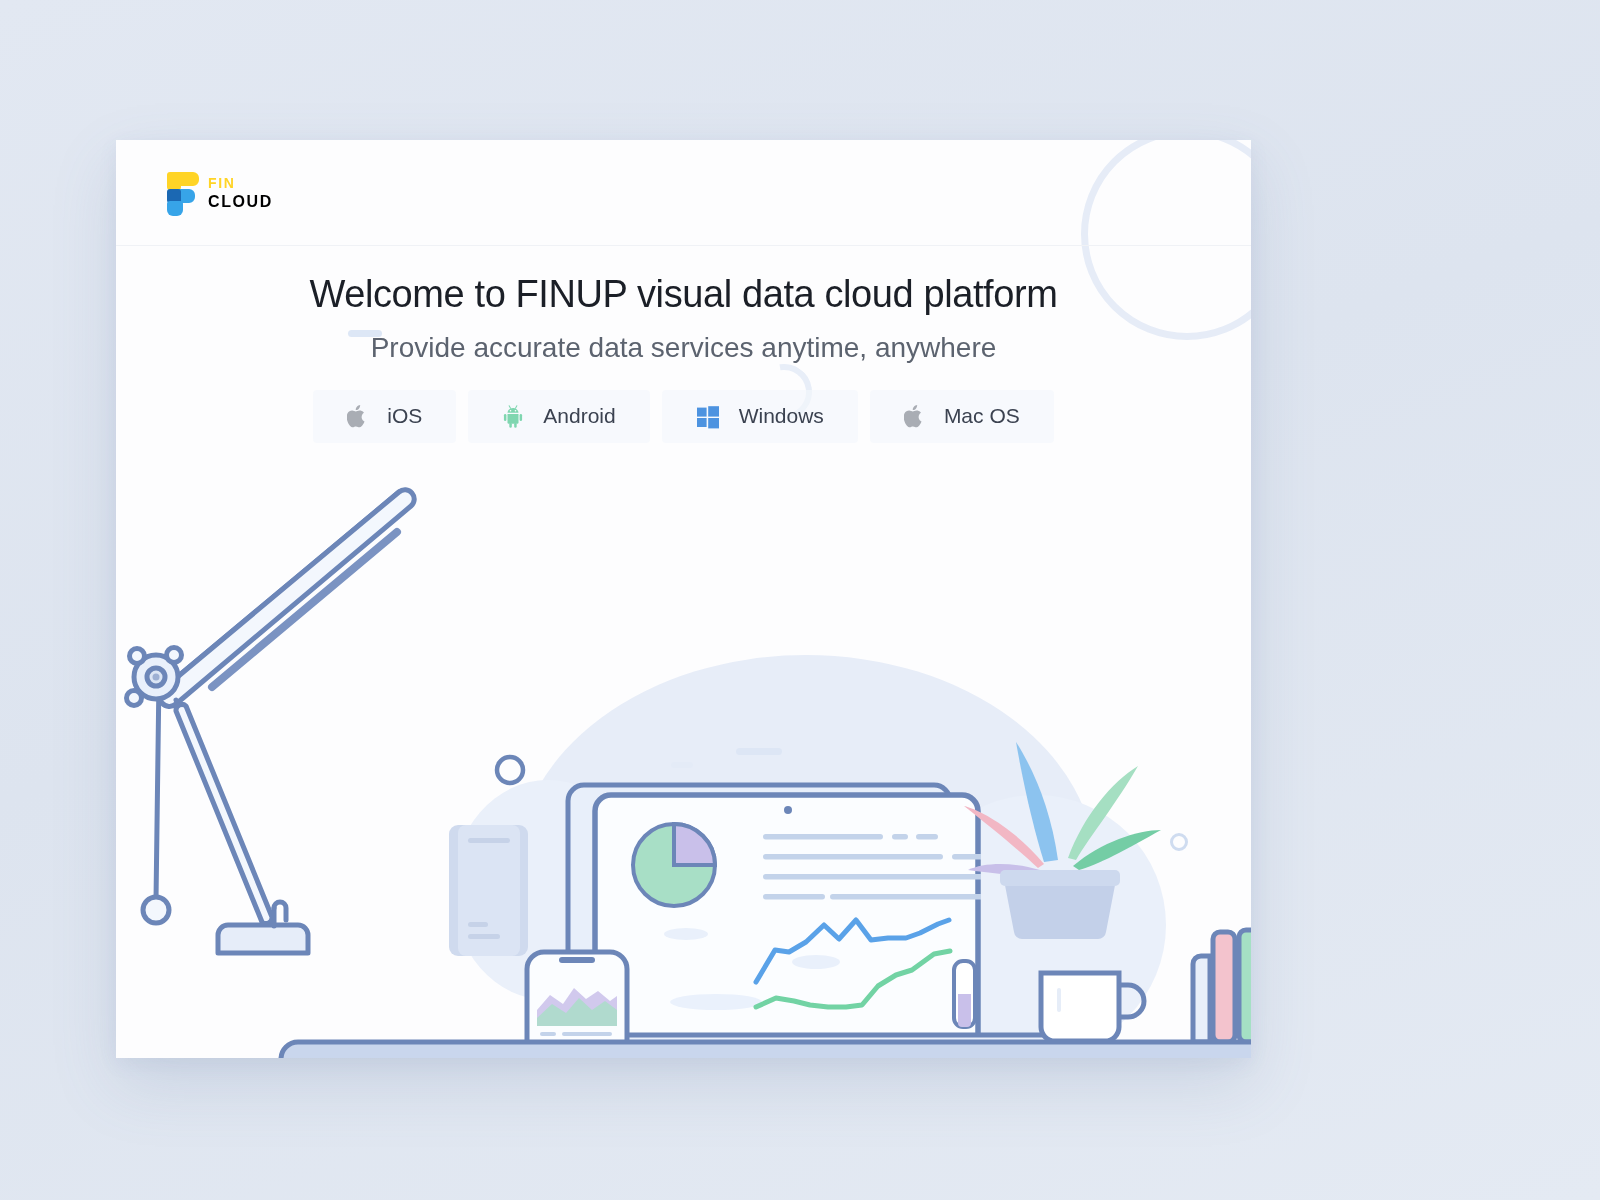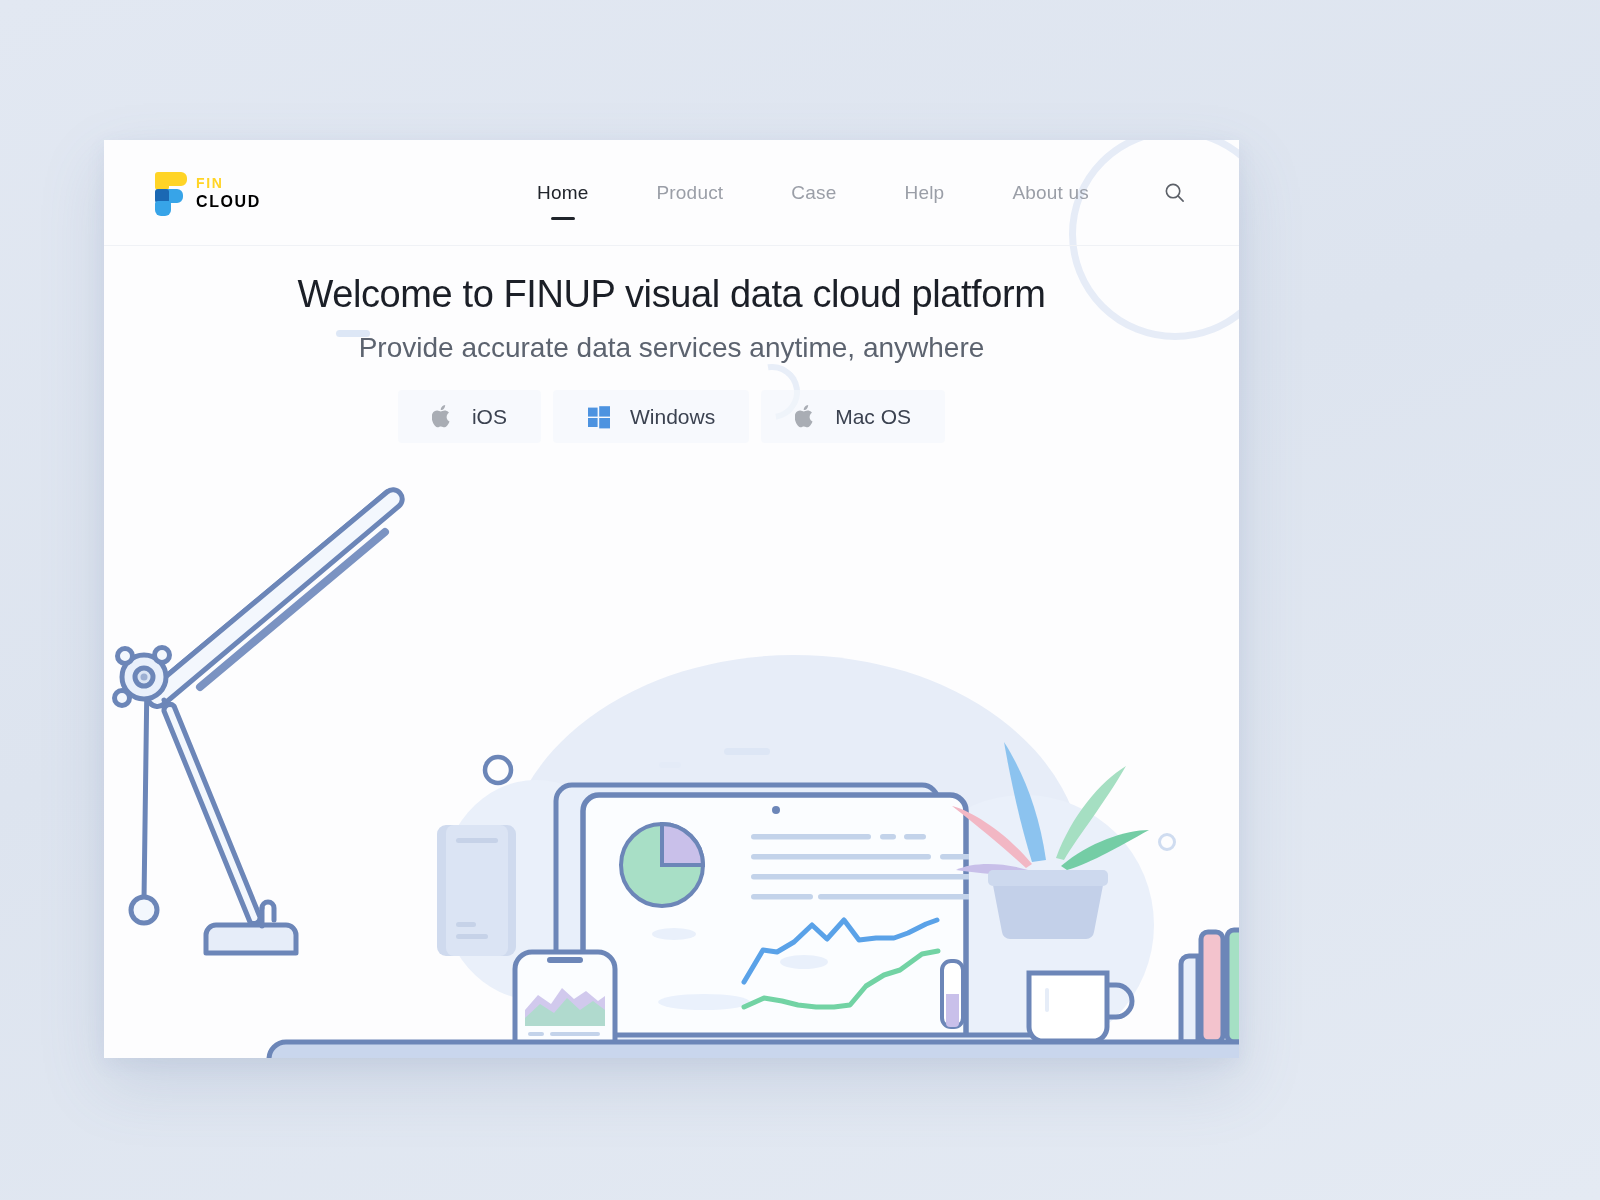--- a/index.html
+++ b/index.html
@@ -9,21 +9,21 @@
     overflow: hidden;
   }
   body {
     background: linear-gradient(160deg, #e2e8f2 0%, #dde4ef 45%, #e4eaf3 100%);
     position: relative;
   }
 
   
   .card {
     position: absolute;
-    left: 104px; top: 140px;
+    left: 116px; top: 140px;
     width: 1135px; height: 918px;
     background: #fdfdfe;
     box-shadow: 0 26px 60px rgba(95,120,160,0.17), 0 6px 18px rgba(95,120,160,0.08);
     overflow: hidden;
   }
 
   
   .deco-ring-big {
     position: absolute; right: -42px; top: -12px;
     width: 212px; height: 212px; border-radius: 50%;
@@ -96,21 +96,21 @@
   .subline {
     margin-top: 16px;
     font-size: 28px; color: #5c636f; font-weight: 400;
   }
 
   .platforms {
     margin-top: 26px;
     display: flex; justify-content: center; align-items: stretch;
   }
   .plat {
-    display: flex; align-items: center; gap: 19px;
+    display: flex; gap: 19px;
     padding: 14px 34px;
     background: rgba(244,247,251,0.62);
     border-radius: 4px;
     cursor: pointer;
     margin: 0 6px;
   }
   .plat-label { font-size: 21px; color: #3b4250; }
 
   .ico { display:inline-flex; align-items:center; justify-content:center; }
 
@@ -137,50 +137,54 @@
         <span class="lm-mid-bar"></span>
         <span class="lm-mid-sq"></span>
         <span class="lm-bot-sq"></span>
       </span>
       <span class="logo-words">
         <span class="logo-fin">FIN</span>
         <span class="logo-cloud">CLOUD</span>
       </span>
     </div>
 
-    <nav class="nav">
-      <div class="nav-item active">Home</div>
-      <div class="nav-item">Product</div>
-      <div class="nav-item">Case</div>
-      <div class="nav-item">Help</div>
-      <div class="nav-item">About us</div>
-      <div class="search-btn">
-        <svg width="23" height="23" viewBox="0 0 24 24" fill="none" stroke="#5c6068" stroke-width="1.7">
-          <circle cx="10.5" cy="10.5" r="7"></circle>
-            <line x1="15.6" y1="15.6" x2="21" y2="21" stroke-linecap="round"></line>
-        </svg>
-      </div>
-    </nav>
   </div>
 
   <div class="hero">
     <h1 class="headline">Welcome to FINUP visual data cloud platform</h1>
     <p class="subline">Provide accurate data services anytime, anywhere</p>
 
     <div class="platforms">
 
       <div class="plat">
         <span class="ico">
           <svg width="21" height="25" viewBox="0 0 22 26" fill="#a9adb4">
             <path d="M15.3 13.6c0-3 2.4-4.4 2.5-4.5-1.4-2-3.5-2.3-4.2-2.3-1.8-.2-3.5 1-4.4 1-.9 0-2.3-1-3.8-1-2 0-3.8 1.1-4.8 2.9-2 3.5-.5 8.8 1.5 11.7 1 1.4 2.1 3 3.6 2.9 1.4-.1 2-.9 3.7-.9s2.2.9 3.8.9c1.6 0 2.6-1.4 3.5-2.8 1.1-1.6 1.6-3.2 1.6-3.3-.1 0-3-1.2-3-4.6zM12.6 4.6c.8-1 1.3-2.3 1.2-3.6-1.2 0-2.6.8-3.4 1.8-.7.8-1.4 2.2-1.2 3.5 1.3.1 2.6-.7 3.4-1.7z"></path>
           </svg>
         </span>
         <span class="plat-label">iOS</span>
       </div>
 
+      <div class="plat">
+        <span class="ico">
+          <svg width="22" height="25" viewBox="0 0 24 26" fill="#7fd6b0">
+            <path d="M6 10.2h12v9.3a1.3 1.3 0 0 1-1.3 1.3H7.3A1.3 1.3 0 0 1 6 19.5z"></path>
+            <rect x="2.1" y="10.2" width="2.7" height="7.8" rx="1.35"></rect>
+            <rect x="19.2" y="10.2" width="2.7" height="7.8" rx="1.35"></rect>
+            <rect x="8" y="20" width="2.7" height="5.3" rx="1.35"></rect>
+            <rect x="13.3" y="20" width="2.7" height="5.3" rx="1.35"></rect>
+            <path d="M6 9C6 6 8.7 3.6 12 3.6S18 6 18 9z"></path>
+            <line x1="7.8" y1="1.2" x2="9.3" y2="4" stroke="#7fd6b0" stroke-width="1.1" stroke-linecap="round"></line>
+            <line x1="16.2" y1="1.2" x2="14.7" y2="4" stroke="#7fd6b0" stroke-width="1.1" stroke-linecap="round"></line>
+            <circle cx="9.3" cy="6.8" r=".85" fill="#ffffff"></circle>
+            <circle cx="14.7" cy="6.8" r=".85" fill="#ffffff"></circle>
+          </svg>
+        </span>
+        <span class="plat-label">Android</span>
+      </div>
 
       <div class="plat">
         <span class="ico">
           <svg width="24" height="24" viewBox="0 0 24 24">
             <rect x="1" y="2.6" width="9.6" height="9" fill="#4d93e0"></rect>
             <rect x="12.2" y="1.2" width="10.8" height="10.4" fill="#4d93e0"></rect>
             <rect x="1" y="13" width="9.6" height="9" fill="#4d93e0"></rect>
             <rect x="12.2" y="13" width="10.8" height="10.4" fill="#4d93e0"></rect>
           </svg>
         </span>

